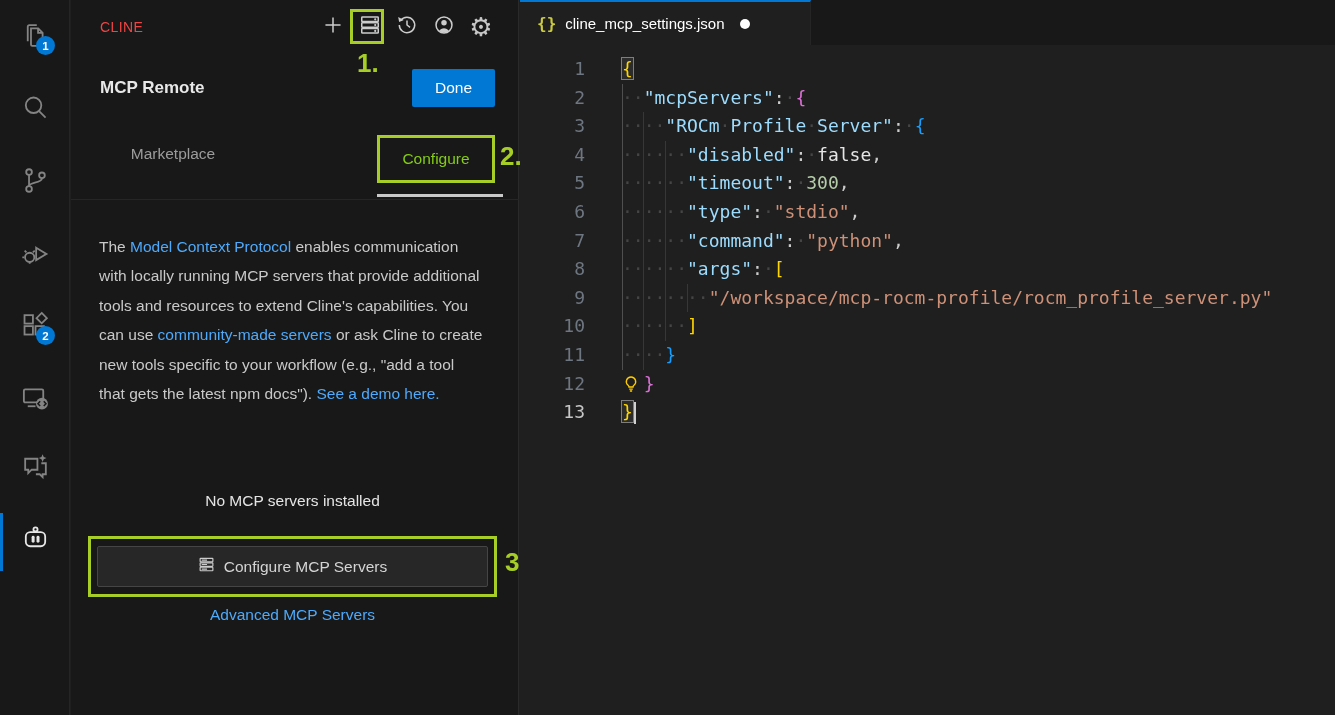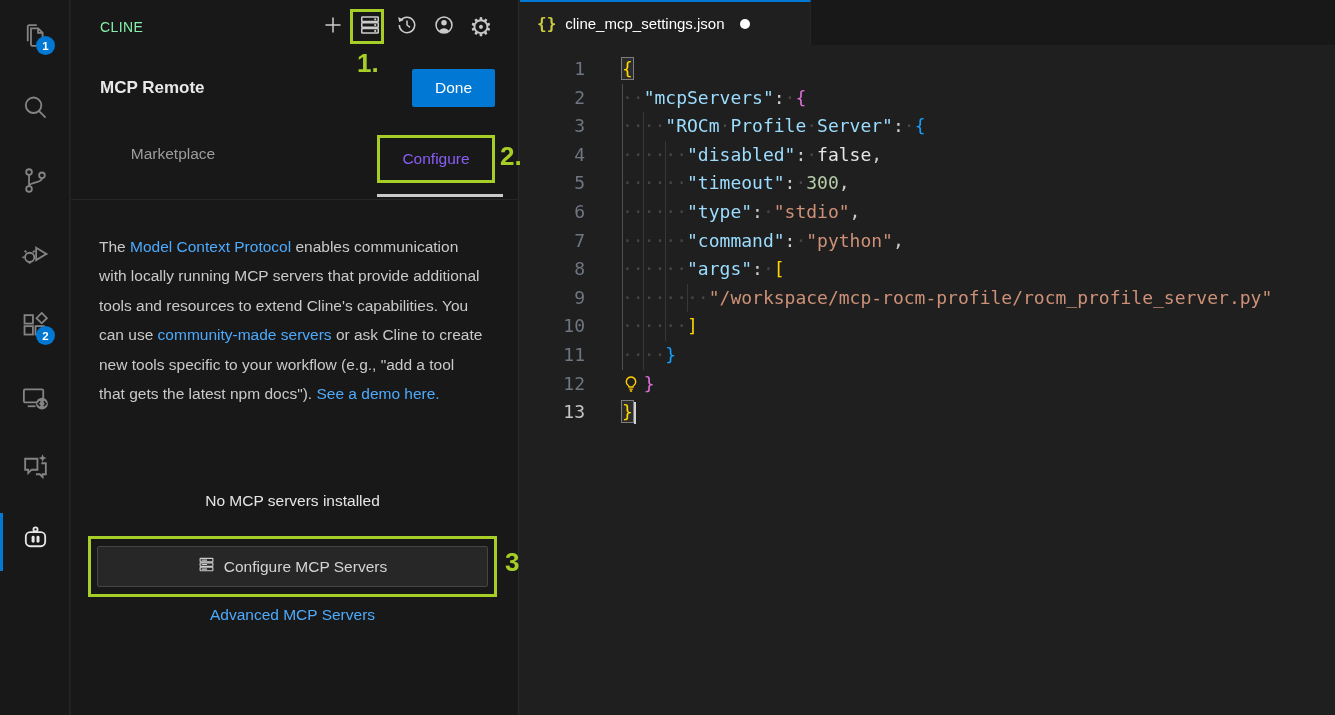--- a/index.html
+++ b/index.html
@@ -16,42 +16,42 @@
   .aicon { stroke:#848484; fill:none; stroke-width:1.4; }
   .aicon-fill { fill:#848484; stroke:none; }
   .aitem.active .aicon { stroke:#e7e7e7; }
   .aitem.active .aicon-fill { fill:#e7e7e7; }
   .badge { position:absolute; left:36px; top:29px; width:19px; height:19px; border-radius:50%;
            background:#0078d4; color:#fff; font-size:11.5px; font-weight:700;
            display:flex; align-items:center; justify-content:center; }
   .active-indicator { position:absolute; left:0; top:513px; width:3px; height:58px; background:#0078d4; }
   
   .sidebar { position:absolute; left:71px; top:0; width:448px; height:715px; background:#181818; border-right:1px solid #2a2a2a; }
-  .s-title { position:absolute; left:29px; top:19px; font-size:14px; letter-spacing:.4px; color:#86efac; }
+  .s-title { position:absolute; left:29px; top:19px; font-size:14px; letter-spacing:.4px; color:#ef4444; }
   .toolbar { position:absolute; top:12px; right:22px; display:flex; gap:7px; }
   .tbtn { width:30px; height:30px; display:flex; align-items:center; justify-content:center; cursor:pointer; }
   .tbtn svg { width:22px; height:22px; }
   .ticon { stroke:#cccccc; fill:none; stroke-width:1.1; }
   .ticon-fill { fill:#cccccc; stroke:none; }
   .gear-glyph { font-size:26px; color:#c7c7c7; line-height:1; font-family:"DejaVu Sans", sans-serif; }
   .green-box { position:absolute; border:3px solid #a6ce26; }
   .box-step1 { left:279px; top:9px; width:34px; height:35px; }
   .box-step2 { left:306px; top:135px; width:118px; height:48px; }
   .box-step3 { left:17px; top:536px; width:409px; height:61px; }
   .step-label { position:absolute; color:#a6ce26; font-weight:700; font-size:26px; }
   .lbl-1 { left:286px; top:48px; }
   .lbl-2 { left:429px; top:141px; }
   .lbl-3 { left:434px; top:547px; }
   .mcp-title { position:absolute; left:29px; top:78px; font-size:17px; font-weight:700; color:#e8e8e8; }
   .done-btn { position:absolute; left:341px; top:69px; width:83px; height:38px; background:#0078d4; color:#ffffff;
               border:none; border-radius:2px; font-size:15.5px; font-family:"Liberation Sans",sans-serif; cursor:pointer; }
   .tab-marketplace { position:absolute; left:42px; top:145px; width:120px; text-align:center; font-size:15.5px; color:#9c9c9c; cursor:pointer; }
   .tab-remote { position:absolute; left:195px; top:131px; width:90px; text-align:center; font-size:15.5px; line-height:29px; color:#9c9c9c; cursor:pointer; }
   .tab-configure { position:absolute; left:306px; top:135px; width:118px; height:48px; display:flex; align-items:center; justify-content:center;
-                   font-size:15.5px; color:#8b5cf6; cursor:pointer; }
+                   font-size:15.5px; color:#84cc16; cursor:pointer; }
   .tab-underline { position:absolute; left:306px; top:194px; width:126px; height:3px; background:#c9c9c9; }
   .tabs-divider { position:absolute; left:0; top:199px; width:448px; height:1px; background:#262626; }
   .mcp-desc { position:absolute; left:28px; top:232px; width:384px; font-size:15.5px; line-height:29.4px; color:#c9c9c9; }
   .dlink { color:#4daafc; text-decoration:none; cursor:pointer; }
   .empty-state { position:absolute; left:17px; top:492px; width:409px; text-align:center; font-size:15.5px; color:#e5e5e5; }
   .cfg-btn { position:absolute; left:26px; top:546px; width:391px; height:41px; background:#272727; border:1px solid #454545; border-radius:2px;
              color:#d4d4d4; font-size:15.5px; font-family:"Liberation Sans",sans-serif; display:flex; align-items:center; justify-content:center; gap:9px; cursor:pointer; }
   .cfg-btn svg { width:17px; height:17px; }
   .adv-link { position:absolute; left:17px; top:606px; width:409px; text-align:center; font-size:15.5px; color:#4daafc; cursor:pointer; }
   

